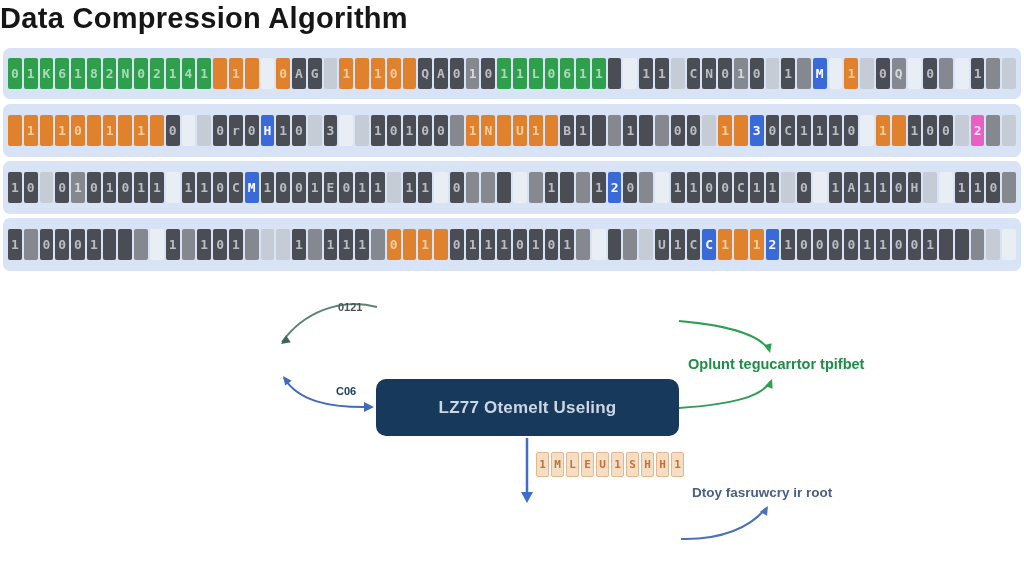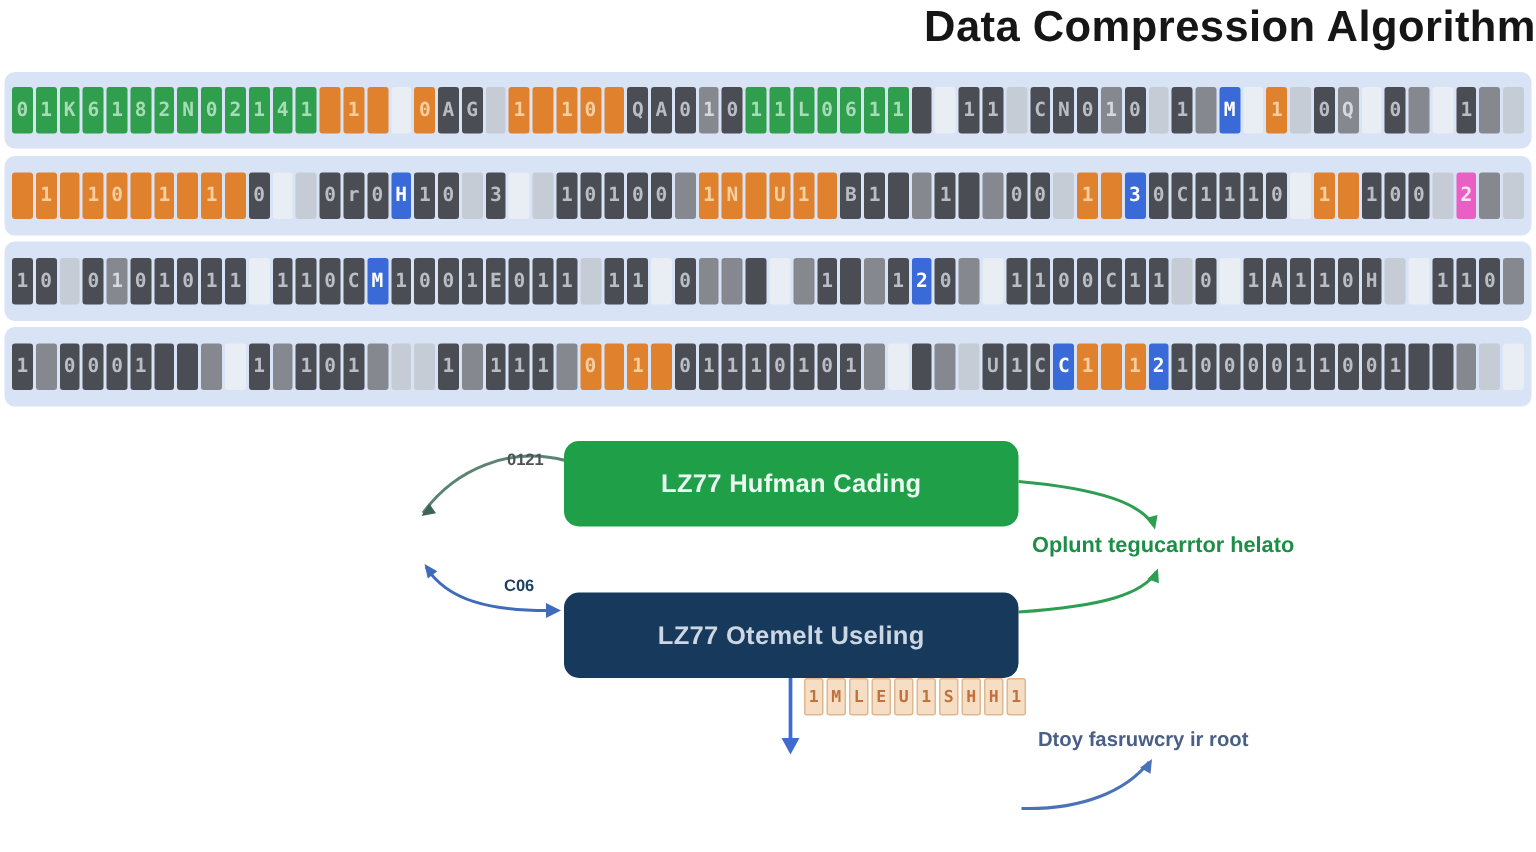--- a/index.html
+++ b/index.html
@@ -2,21 +2,21 @@
 <html><head>
 <meta charset="utf-8">
 <style>
   html,body{margin:0;padding:0;background:#ffffff;}
   #canvas{
     position:relative;width:1024px;height:568px;overflow:hidden;
     background:#ffffff;font-family:"Liberation Sans",sans-serif;
   }
   
   .title{
-    position:absolute;top:2px;left:0;width:100%;text-align:right;
+    position:absolute;top:2px;left:0;width:100%;text-align:left;
     font-size:29px;font-weight:700;color:#161616;letter-spacing:.3px;
   }
   
   .band{
     position:absolute;left:3px;width:1018px;height:51px;
     background:#d8e3f5;border-radius:7px;
     display:flex;align-items:center;gap:2px;padding:0 5px;box-sizing:border-box;
   }
   .tile{
     flex:1 1 0;height:31px;border-radius:2px;
@@ -24,21 +24,21 @@
     font-family:"DejaVu Sans Mono",monospace;font-weight:700;font-size:13px;
     line-height:1;overflow:hidden;
   }
   
   .fbox{
     position:absolute;width:303px;height:57px;border-radius:10px;
     display:flex;align-items:center;justify-content:center;
     font-weight:700;font-size:17px;letter-spacing:.2px;text-align:center;
   }
   #box-top{left:376px;top:294px;background:#1f9f47;color:#eafaf0;}
-  #box-mid{left:376px;top:395px;background:#16395c;color:#ccd7e3;}
+  #box-mid{left:376px;top:379px;background:#16395c;color:#ccd7e3;}
   #box-bot{left:376px;top:507px;background:#2d63cb;color:#eef3ff;font-size:16px;}
   
   .flabel{position:absolute;font-weight:700;white-space:nowrap;}
   #label-left{left:95px;top:356px;font-size:14.5px;color:#5f6b85;}
   #label-right{left:688px;top:356px;font-size:14.5px;color:#1e8e47;}
   #label-bottom-right{left:692px;top:485px;font-size:13.5px;color:#4a5f85;}
   #arrow-label-top{left:338px;top:301px;font-size:11px;color:#4d5158;}
   #arrow-label-mid{left:336px;top:385px;font-size:11px;color:#1d3f63;}
   
   #strip{
@@ -337,24 +337,23 @@
     <path d="M 679 408 C 736 404, 762 396, 771 381" fill="none" stroke="#2e9e53" stroke-width="2"></path>
     <polygon points="772,379 772.6,388.8 765,386" fill="#2e9e53"></polygon>
 
     <path d="M 527 438 L 527 494" fill="none" stroke="#3e6cd0" stroke-width="2.5"></path>
     <polygon points="527,503 521,492 533,492" fill="#3e6cd0"></polygon>
 
     <path d="M 681 539 C 722 540, 751 527, 766 508" fill="none" stroke="#4a72b8" stroke-width="2"></path>
     <polygon points="768,506 767,515.8 760,511.8" fill="#4a72b8"></polygon>
   </svg>
 
-  <div class="fbox" id="box-top">LZ77 Hufman Cading</div>
   <div class="fbox" id="box-mid">LZ77 Otemelt Useling</div>
 
-  <div class="flabel" id="label-right">Oplunt tegucarrtor helato</div>
+  <div class="flabel" id="label-right">Oplunt tegucarrtor tpifbet</div>
   <div class="flabel" id="label-bottom-right">Dtoy fasruwcry ir root</div>
   <div class="flabel" id="arrow-label-top">0121</div>
   <div class="flabel" id="arrow-label-mid">C06</div>
 
   <div id="strip">
       <div class="tile" style="background: rgb(245, 222, 196); color: rgb(194, 113, 61);">1</div>
       <div class="tile" style="background: rgb(245, 222, 196); color: rgb(194, 113, 61);">M</div>
       <div class="tile" style="background: rgb(245, 222, 196); color: rgb(194, 113, 61);">L</div>
       <div class="tile" style="background: rgb(245, 222, 196); color: rgb(194, 113, 61);">E</div>
       <div class="tile" style="background: rgb(245, 222, 196); color: rgb(194, 113, 61);">U</div>

